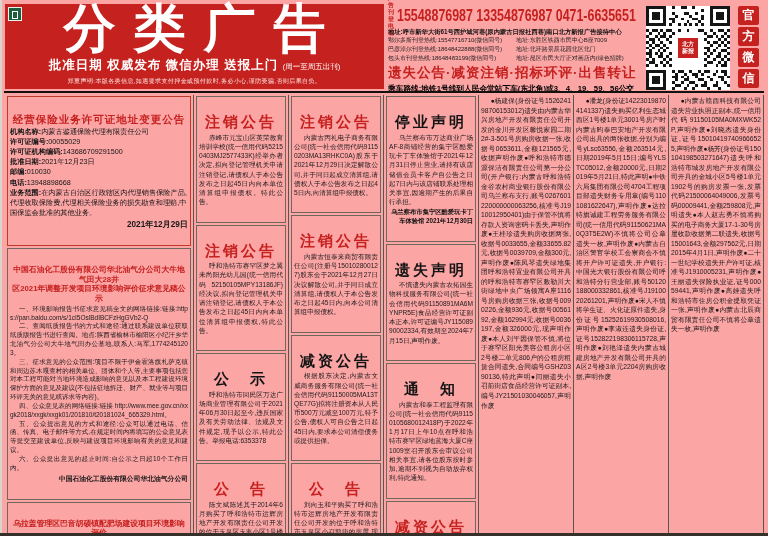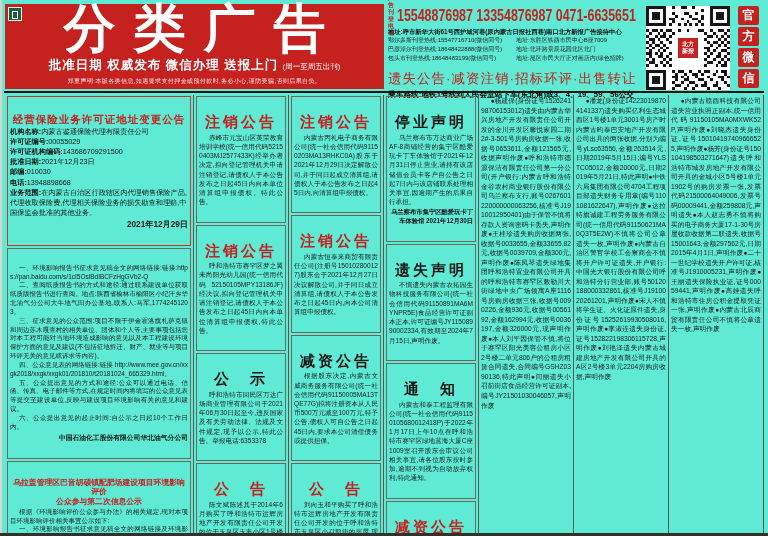--- a/index.html
+++ b/index.html
@@ -1,16 +1,16 @@
 <!DOCTYPE html>
 <html><head>
 <meta charset="utf-8">
 <style>
   html,body{margin:0;padding:0;background:#e9e7e2;}
-  .page{position:relative;width:768px;height:536px;background:#5eead4;overflow:hidden;
+  .page{position:relative;width:768px;height:536px;background:#fca5a5;overflow:hidden;
         font-family:"Liberation Sans","DejaVu Sans",sans-serif;color:#181818;}
   .page::after{content:"";position:absolute;left:0;right:0;bottom:0;height:3px;background:#35302a;}
   .page::before{content:"";position:absolute;left:0;top:0;bottom:0;width:2px;background:#d8d5cd;}
 
   
   .masthead{position:absolute;left:5px;top:4px;width:379px;height:85px;background:#c5211f;}
   .corner-badge{position:absolute;left:3px;top:3px;width:14px;height:14px;background:#1d5c3c;
                 border:1px solid #e8f2ec;box-sizing:border-box;}
   .corner-badge i{display:block;margin:3px;height:6px;border:1px solid #fff;}
   .mast-title{position:absolute;top:-4px;left:0;width:100%;text-align:center;color:#fff;
@@ -25,21 +25,21 @@
   
   .contact{position:absolute;left:388px;top:5px;width:254px;height:86px;}
   .phone-row{display:flex;align-items:center;height:22px;}
   .phone-label{display:flex;flex-direction:column;margin-right:3px;}
   .phone-label span{font-size:6px;font-weight:bold;color:#c5211f;line-height:1.15;}
   .phones{font-size:17px;font-weight:900;color:#c5211f;white-space:nowrap;
           transform:scaleX(.73);transform-origin:left center;}
   .addr-main{font-size:6.3px;font-weight:bold;color:#111;line-height:1.3;margin-top:1px;white-space:nowrap;}
   .hotline{display:flex;font-size:6px;color:#222;line-height:1.45;white-space:nowrap;}
   .hotline .hl{width:128px;}
-  .services{font-size:13.5px;font-weight:400;color:#c5211f;letter-spacing:1px;margin-top:8px;white-space:nowrap;}
+  .services{font-size:13.5px;font-weight:700;color:#c5211f;letter-spacing:1px;margin-top:2px;white-space:nowrap;}
   .bus{font-size:7.7px;font-weight:bold;color:#000;margin-top:2px;white-space:nowrap;}
 
   
   .qr{position:absolute;left:646px;top:6px;width:84px;height:84px;background:#fff;}
   .qr svg{width:100%;height:100%;display:block;}
   .qr-logo{position:absolute;left:32px;top:32px;width:20px;height:20px;background:#c5211f;
            color:#fff;font-size:6px;font-weight:bold;line-height:1.2;display:flex;
            align-items:center;justify-content:center;text-align:center;white-space:pre-line;}
   .wechat{position:absolute;left:738px;top:6px;width:22px;}
   .wechat .tile{width:21px;height:19px;background:#c5211f;color:#fff;font-size:12px;font-weight:bold;
@@ -147,20 +147,22 @@
         <div class="f-line"><span class="f-label">机构名称:</span><span>内蒙古鉴通保险代理有限责任公司</span></div>
         <div class="f-line"><span class="f-label">许可证编号:</span><span>00055029</span></div>
         <div class="f-line"><span class="f-label">许可证机构编码:</span><span>143686709291500</span></div>
         <div class="f-line"><span class="f-label">批准日期:</span><span>2021年12月23日</span></div>
         <div class="f-line"><span class="f-label">邮编:</span><span>010030</span></div>
         <div class="f-line"><span class="f-label">电话:</span><span>13948898668</span></div>
         <div class="f-line"><span class="f-label">业务范围:</span><span>在内蒙古自治区行政辖区内代理销售保险产品,代理收取保险费,代理相关保险业务的损失勘查和理赔,中国保监会批准的其他业务。</span></div>
         <div class="lic-date">2021年12月29日</div>
       </div>
       <div class="ad">
+        <div class="ad-title smallred">中国石油化工股份有限公司华北油气分公司大牛地气田大28井
+区2021年调整开发项目环境影响评价征求意见稿公示</div>
         <p class="item">一、环境影响报告书征求意见稿全文的网络链接:链接:https://pan.baidu.com/s/1cI5OslBdIBCFzHgGVb2-Q</p>
         <p class="item">二、查阅纸质报告书的方式和途径:通过联系建设单位获取纸质版报告书进行查阅。地点:陕西省榆林市榆阳区小纪汗乡华北油气分公司大牛地气田办公基地,联系人:马军,17742451203。</p>
         <p class="item">三、征求意见的公众范围:项目不限于伊金霍洛旗札萨克镇和周边苏木嘎查村的相关单位、团体和个人等,主要事项包括您对本工程可能对当地环境造成影响的意见以及本工程建设环境保护方面的意见及建议(不包括征地拆迁、财产、就业等与项目环评无关的意见或诉求等内容)。</p>
         <p class="item">四、公众意见表的网络链接:链接 http://www.mee.gov.cn/xxgk2018/xxgk/xxgk01/201810/t20181024_665329.html。</p>
         <p class="item">五、公众提出意见的方式和途径:公众可以通过电话、信函、传真、电子邮件等方式,在规定时间内将填写的公众意见表等提交至建设单位,反映与建设项目环境影响有关的意见和建议。</p>
         <p class="item">六、公众提出意见的起止时间:自公示之日起10个工作日内。</p>
         <div class="sig">中国石油化工股份有限公司华北油气分公司</div>
       </div>
       <div class="ad">
         <div class="ad-title smallred">乌拉盖管理区巴音胡硕镇配肥场建设项目环境影响评价

